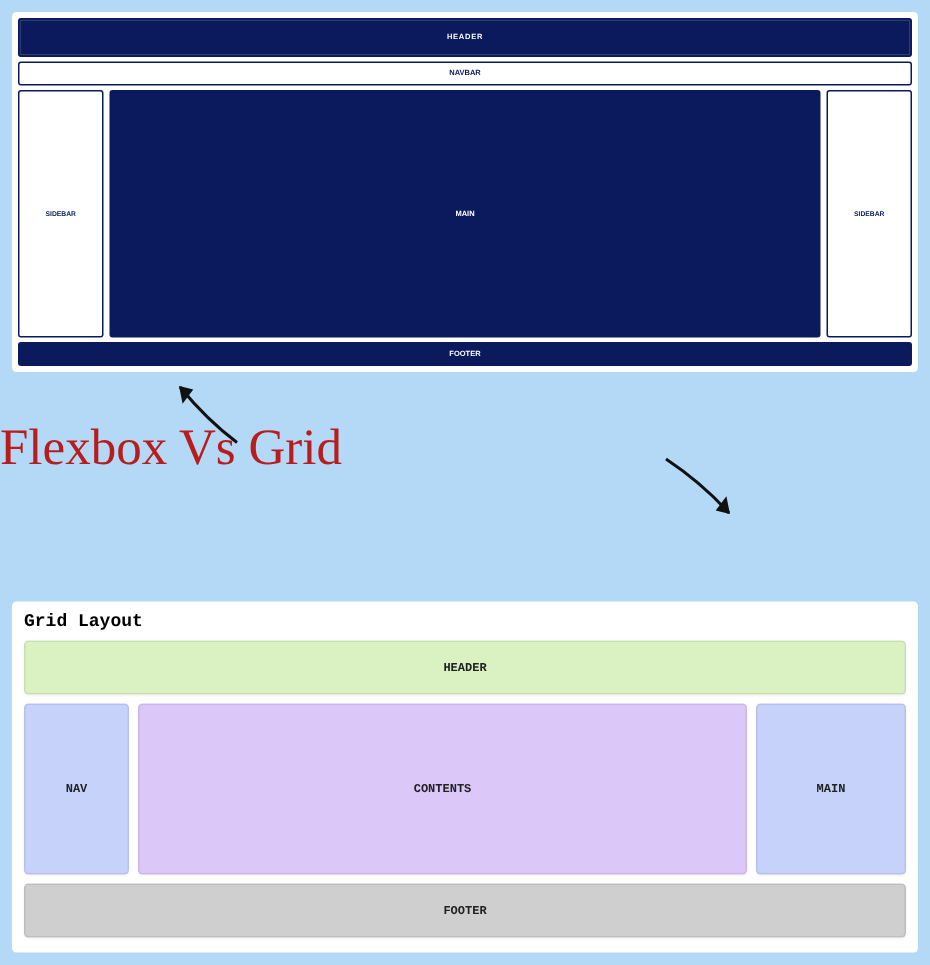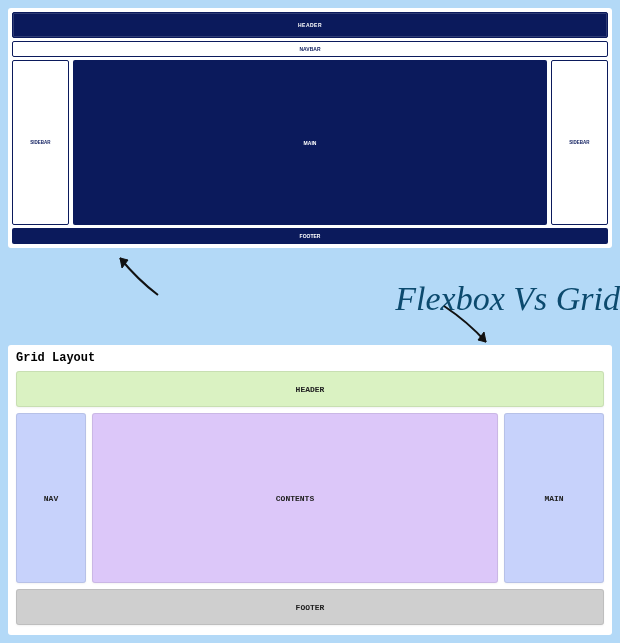--- a/index.html
+++ b/index.html
@@ -85,41 +85,40 @@
     padding: 5px 0;
     border-radius: 2px;
   }
 
   
   .center-title {
     position: absolute;
     top: 280px;
     left: 0;
     right: 0;
-    text-align: right;
+    text-align: left;
     font-family: "Brush Script MT", "Segoe Script", cursive;
     font-size: 34px;
-    font-style: italic;
-    color: #0c4a6e;
+    color: #b91c1c;
   }
 
   
   .arrow {
     position: absolute;
     stroke: #111;
     fill: #111;
   }
 
   
   .grid-panel {
     position: absolute;
     left: 8px;
     right: 8px;
     bottom: 8px;
-    height: 290px;
+    height: 234px;
     background: #fff;
     border-radius: 3px;
     padding: 6px 8px 8px 8px;
   }
   .grid-title {
     font-family: "Courier New", monospace;
     font-weight: bold;
     font-size: 12px;
     color: #000;
     margin-bottom: 6px;

